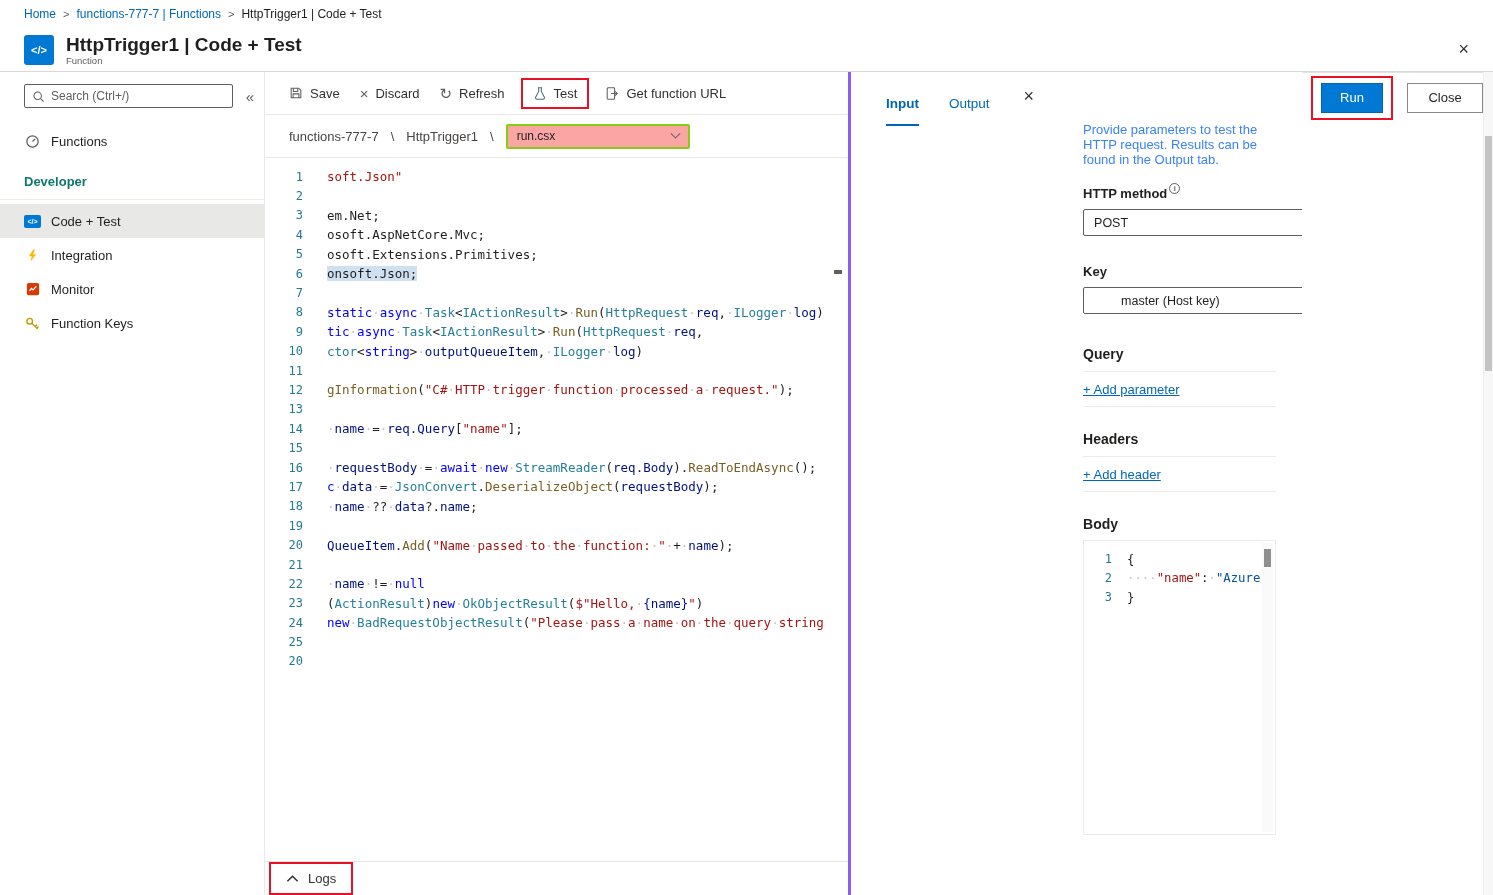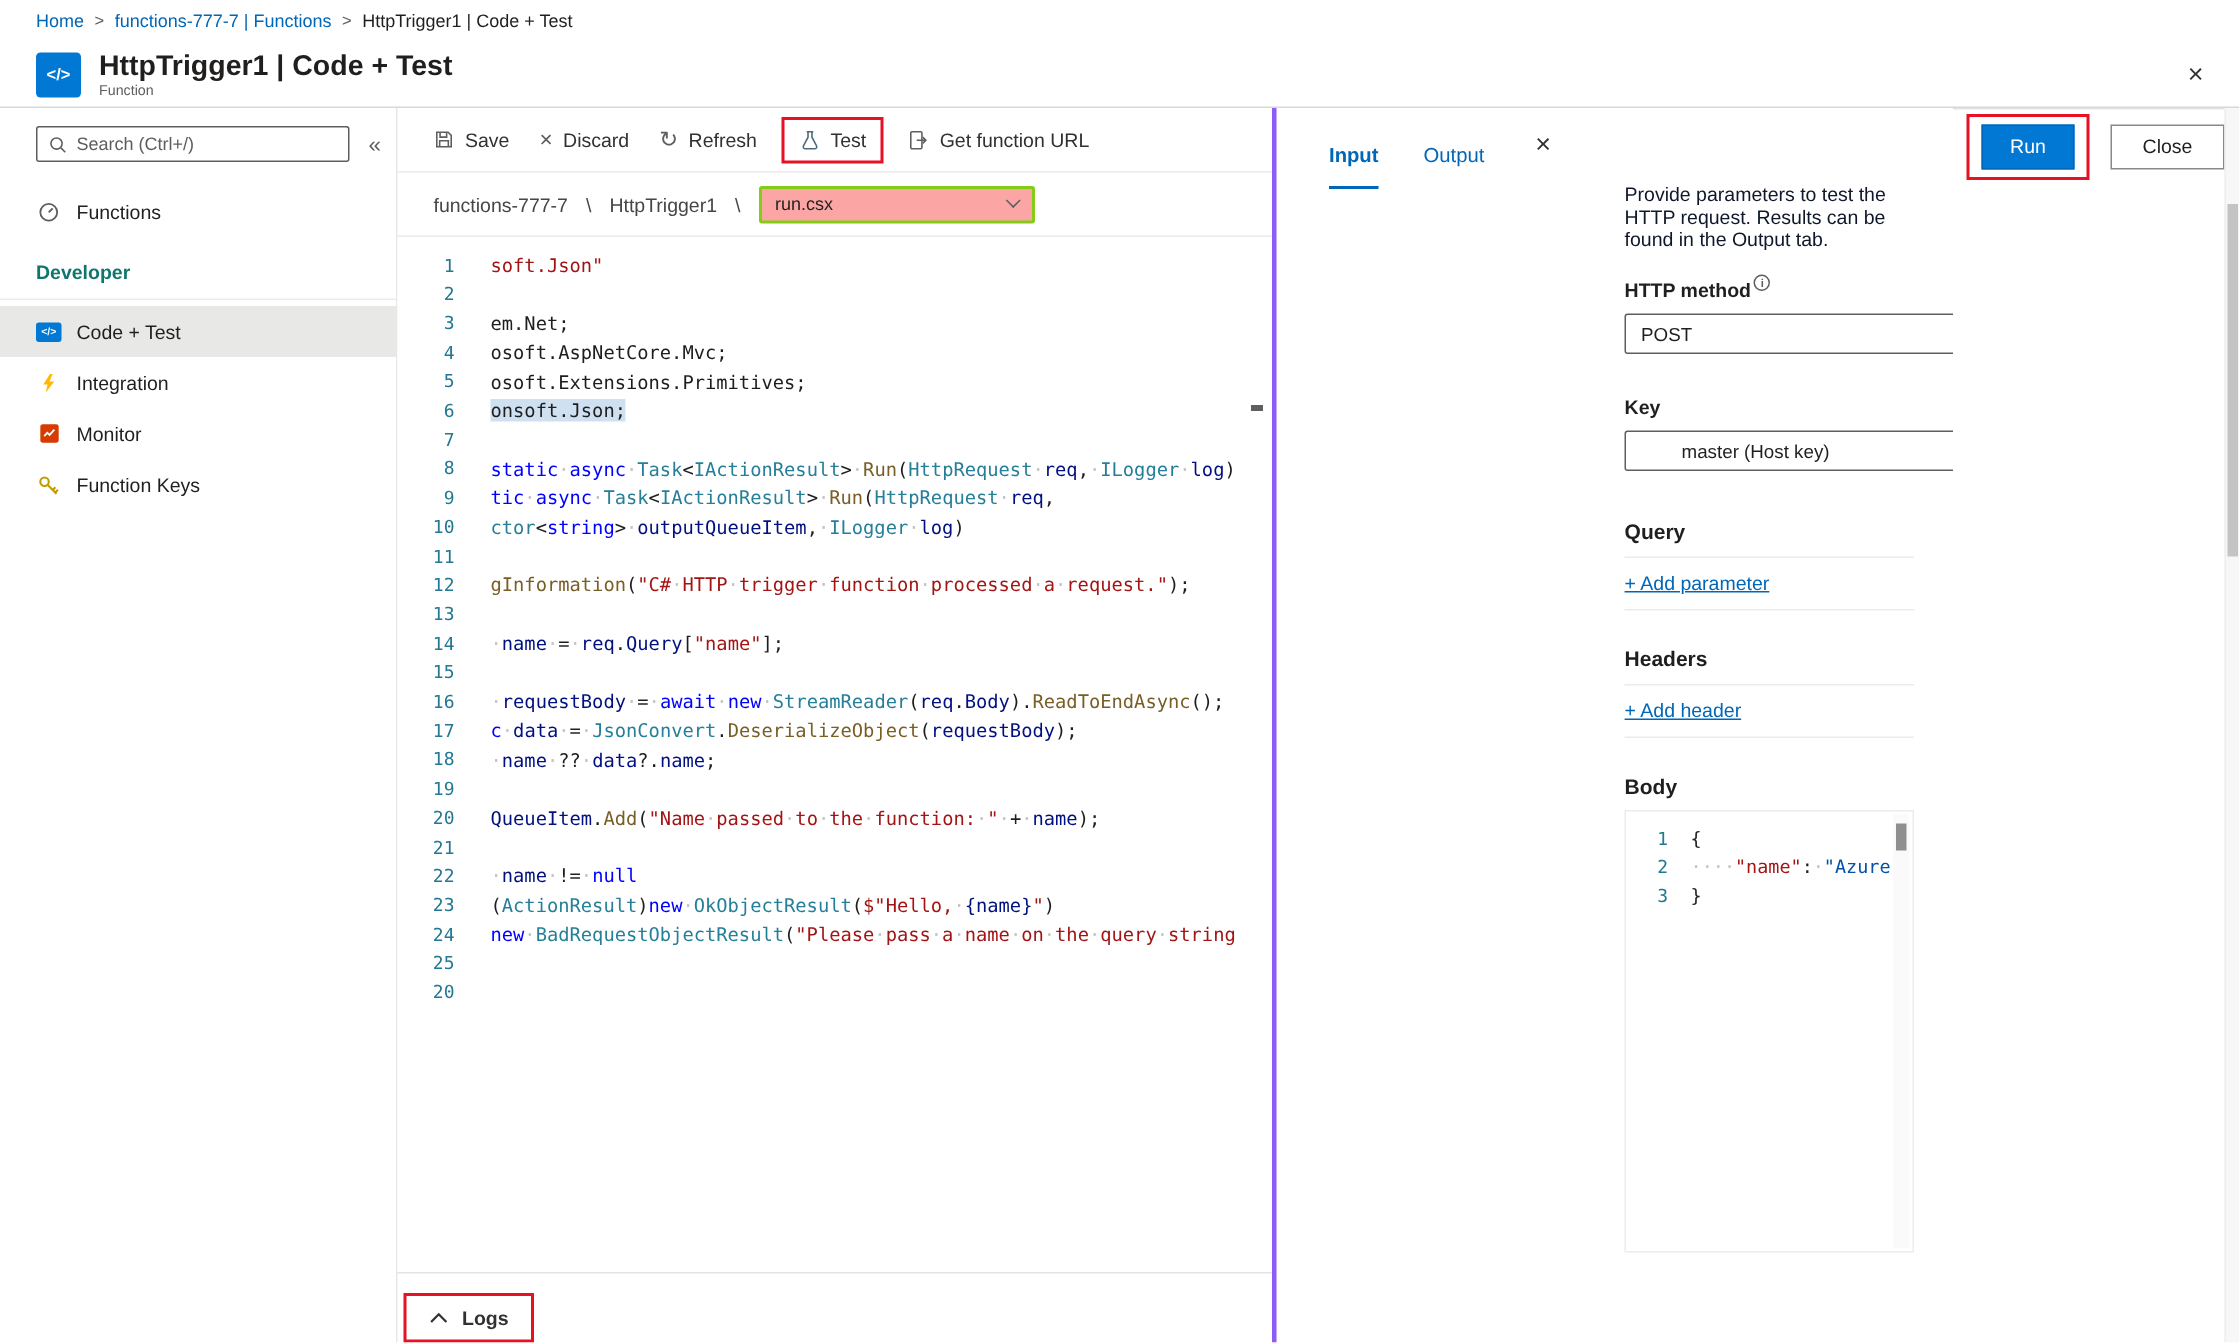--- a/index.html
+++ b/index.html
@@ -66,36 +66,36 @@
   .cl .ln { width:38px; flex:none; text-align:right; color:#237893; font-size:12px; }
   .cl .lt { margin-left:24px; white-space:pre; }
   .ws { color:#c3c3c3; }
   .tk-kw { color:#0000ff; } .tk-ty { color:#267f99; } .tk-str { color:#a31515; }
   .tk-vr { color:#001080; } .tk-fn { color:#795e26; } .tk-pl { color:#1e1e1e; }
   .tk-key { color:#a31515; } .tk-val { color:#0451a5; }
   .tok-hl { background:#cfe0f1; }
   .ed-scrollstrip { position:absolute; top:0; right:0; bottom:0; width:14px; }
   .ed-marker { position:absolute; top:112px; right:6px; width:8px; height:4px; background:#5f5f5f; }
 
-  .logs-bar { height:47px; flex:none; border-top:1px solid #e3e3e3; display:flex;
-    align-items:flex-end; padding-left:4px;font-weight:bold; }
+  .logs-bar { height:34px; flex:none; border-top:1px solid #e3e3e3; display:flex;
+    align-items:center; padding-left:4px; }
   .logs-wrap { padding:7px 15px; gap:9px; cursor:pointer; }
   .logs-label { font-size:13px; color:#323130; }
 
   
   .panel { flex:1; display:flex; border-left:3px solid #8b5cf6; min-width:0; }
   .panel-tabs { height:54px; flex:none; display:flex; align-items:flex-end; padding:0 14px 0 35px; }
   .ptab { font-size:13.5px; color:#0067b8; padding-bottom:13px; margin-right:30px; cursor:pointer;
     border-bottom:2px solid transparent; }
   .ptab.active { font-weight:700; border-bottom-color:#0067b8; }
   .panel-close { margin-left:auto; align-self:flex-start; margin-top:14px; font-size:18px;
     color:#323130; cursor:pointer; padding:0 4px; }
 
   .panel-body { flex:1; overflow:hidden; padding:50px 26px 0 31px; }
-  .desc { font-size:13px; color:#0f172a; margin-bottom:19px; }
+  .desc { font-size:13px; color:#3b82f6; margin-bottom:19px; }
   .f-label { font-size:13px; font-weight:700; color:#201f1e; margin-bottom:8px; display:flex; align-items:flex-start; gap:2px; }
   .info-ic { width:11px; height:11px; border:1px solid #605e5c; border-radius:50%; color:#605e5c;
     font-size:7.5px; display:inline-flex; align-items:center; justify-content:center;
     transform:translateY(-3px); font-style:normal; }
   .select { width:277px; height:27px; border:1px solid #605e5c; border-radius:2px; background:#fff;
     display:flex; align-items:center; justify-content:space-between; padding:0 10px;
     font-size:12.5px; color:#201f1e; cursor:pointer; }
   .mb28 { margin-bottom:28px; } .mb32 { margin-bottom:32px;padding-left:37px; }
   .section-h { font-size:14px; font-weight:700; color:#201f1e; margin-bottom:9px; }
   .divider { height:1px; background:#edebe9; }

